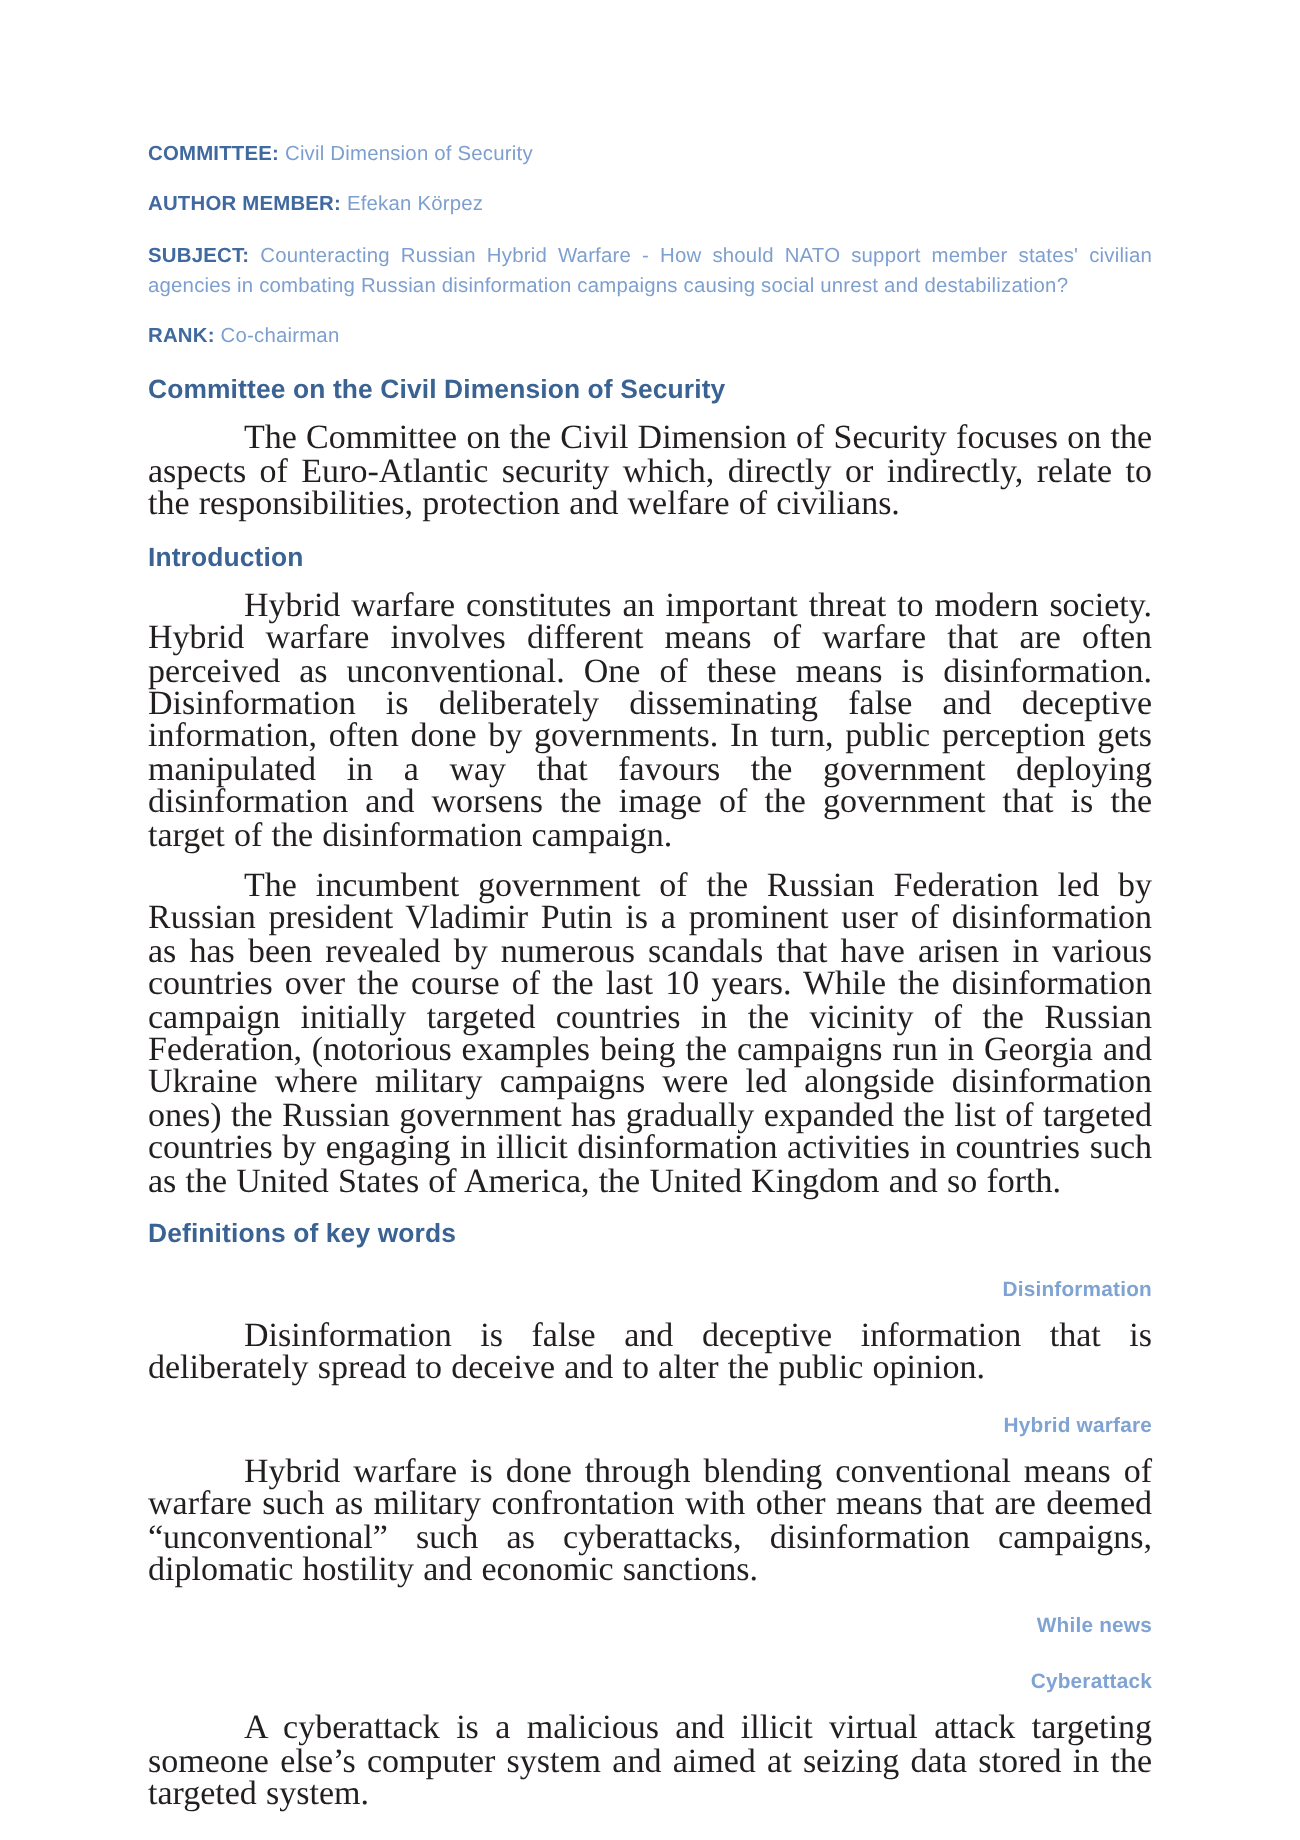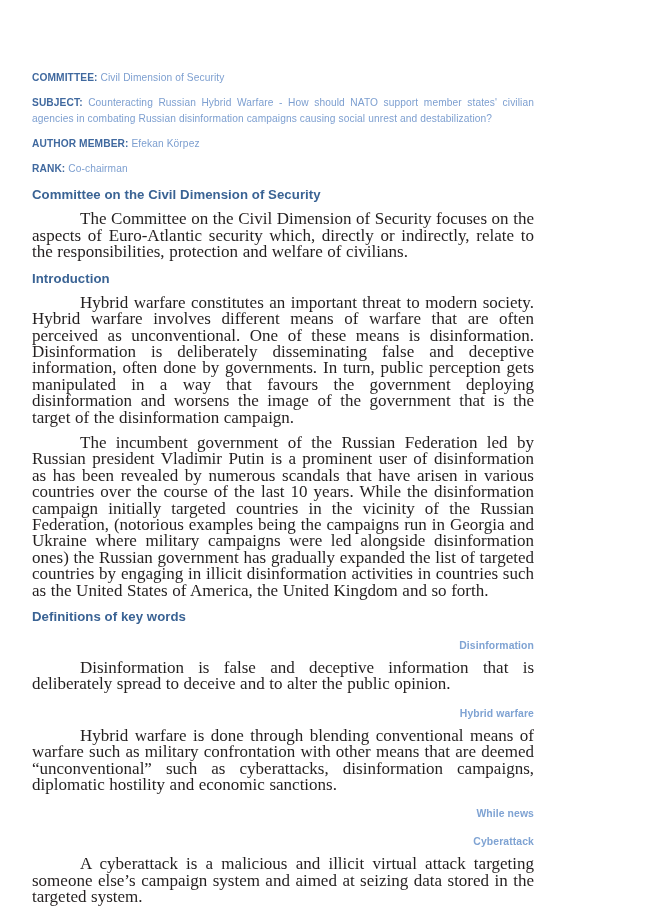--- a/index.html
+++ b/index.html
@@ -13,21 +13,21 @@
     overflow: hidden;
     font-family: "Liberation Serif", "DejaVu Serif", serif;
     -webkit-font-smoothing: antialiased;
   }
   .page {
     position: relative;
     width: 524px;
     height: 920px;
     background: #ffffff;
     box-sizing: border-box;
-    padding: 70px 74px 0 32px;
+    padding: 70px 74px 0 74px;
   }
   .content {
     width: 502px;
   }
 
   
   .meta-line {
     font-family: "Liberation Sans", "DejaVu Sans", sans-serif;
     font-size: 10.2px;
     line-height: 15.3px;
@@ -83,24 +83,24 @@
 <body>
 
 <div class="page">
   <div class="content">
 
     <div>
       <p class="meta-line">
         <span class="lbl">COMMITTEE:</span><span class="val"> Civil Dimension of Security</span>
       </p>
       <p class="meta-line">
-        <span class="lbl">SUBJECT:</span><span class="val"> Counteracting Russian Hybrid Warfare - How should NATO support member states' civilian agencies in combating Russian disinformation campaigns causing social unrest and destabilization?</span>
+        <span class="lbl">AUTHOR MEMBER:</span><span class="val"> Efekan Körpez</span>
       </p>
       <p class="meta-line">
-        <span class="lbl">AUTHOR MEMBER:</span><span class="val"> Efekan Körpez</span>
+        <span class="lbl">SUBJECT:</span><span class="val"> Counteracting Russian Hybrid Warfare - How should NATO support member states' civilian agencies in combating Russian disinformation campaigns causing social unrest and destabilization?</span>
       </p>
       <p class="meta-line">
         <span class="lbl">RANK:</span><span class="val"> Co-chairman</span>
       </p>
     </div>
 
     <h1 class="doc-h1">Committee on the Civil Dimension of Security</h1>
     <p class="body">The Committee on the Civil Dimension of Security focuses on the aspects of Euro-Atlantic security which, directly or indirectly, relate to the responsibilities, protection and welfare of civilians.</p>
 
     <h1 class="doc-h1">Introduction</h1>
@@ -111,16 +111,16 @@
 
     <h2 class="doc-h2">Disinformation</h2>
     <p class="body">Disinformation is false and deceptive information that is deliberately spread to deceive and to alter the public opinion.</p>
 
     <h2 class="doc-h2">Hybrid warfare</h2>
     <p class="body">Hybrid warfare is done through blending conventional means of warfare such as military confrontation with other means that are deemed “unconventional” such as cyberattacks, disinformation campaigns, diplomatic hostility and economic sanctions.</p>
 
     <h2 class="doc-h2">While news</h2>
 
     <h2 class="doc-h2">Cyberattack</h2>
-    <p class="body">A cyberattack is a malicious and illicit virtual attack targeting someone else’s campaign system and aimed at seizing data stored in the targeted system.</p>
+    <p class="body">A cyberattack is a malicious and illicit virtual attack targeting someone else’s computer system and aimed at seizing data stored in the targeted system.</p>
 
   </div>
 </div>
 
 </body></html>

